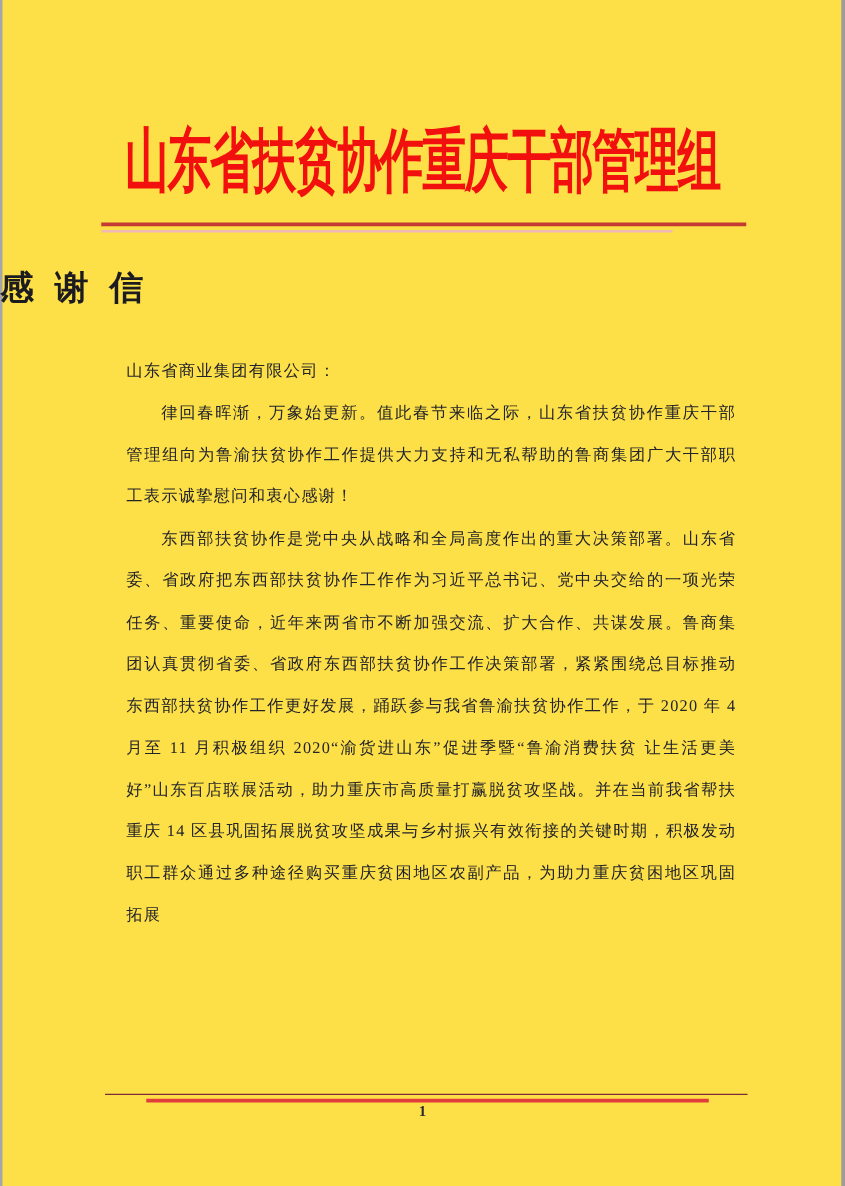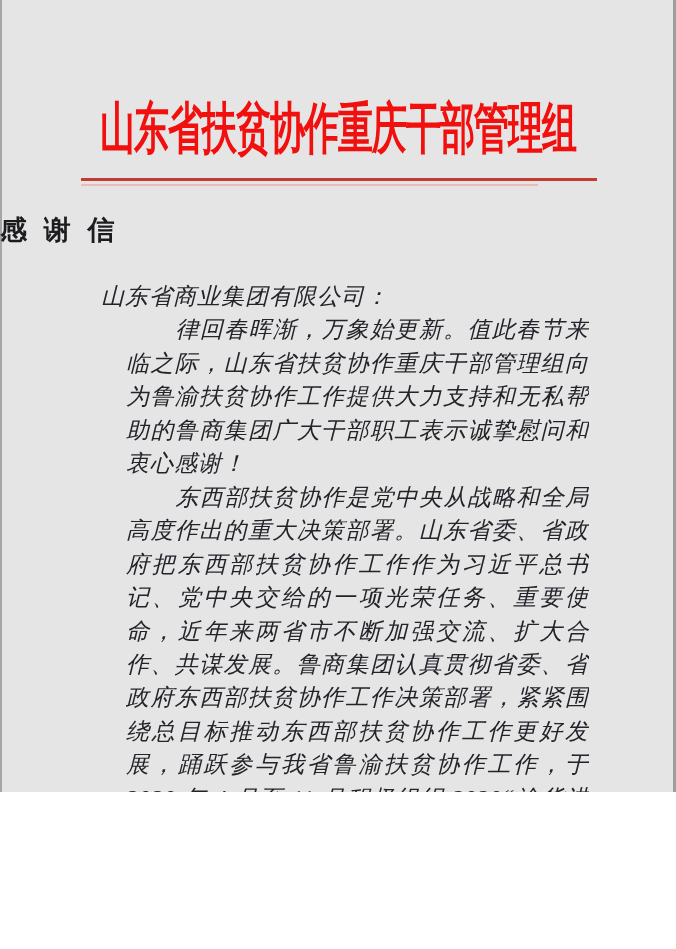--- a/index.html
+++ b/index.html
@@ -3,22 +3,22 @@
 <meta charset="utf-8">
 <style>
   html, body {
     margin: 0;
     padding: 0;
     background: #ffffff;
   }
   .page {
     position: relative;
     width: 676px;
-    height: 792px;
-    background: #e5e5e5;
+    height: 949px;
+    background: #fde047;
     overflow: hidden;
     font-family: "Liberation Serif", "DejaVu Serif", serif;
   }
   .edge-left {
     position: absolute; left: 0; top: 0; bottom: 0;
     width: 2px; background: #a6a6a6;
   }
   .edge-right {
     position: absolute; right: 0; top: 0; bottom: 0;
     width: 3px; background: #9d9d9d;
@@ -57,30 +57,29 @@
     font-weight: bold;
     letter-spacing: 5px;
     color: #1c1c20;
   }
   .letter-body {
     position: absolute;
     top: 280px; left: 101px;
     width: 488px;
     height: 592px;
     overflow: hidden;
-    font-size: 23px;
+    font-size: 13px;
     line-height: 33.45px;
     letter-spacing: 1px;
     color: #23232a;
     text-align: justify;
     text-justify: inter-ideograph;
-    font-style: italic;
   }
   .letter-body p { margin: 0; }
-  .letter-body p.indent { text-indent: 2.15em; margin-left: 25px; }
+  .letter-body p.indent { text-indent: 2.15em; }
   .footer-rule-thin {
     position: absolute;
     top: 875px; left: 84px;
     width: 514px; height: 1px;
     background: #7e2a3a;
   }
   .footer-rule-thick {
     position: absolute;
     top: 879px; left: 117px;
     width: 450px; height: 3px;

